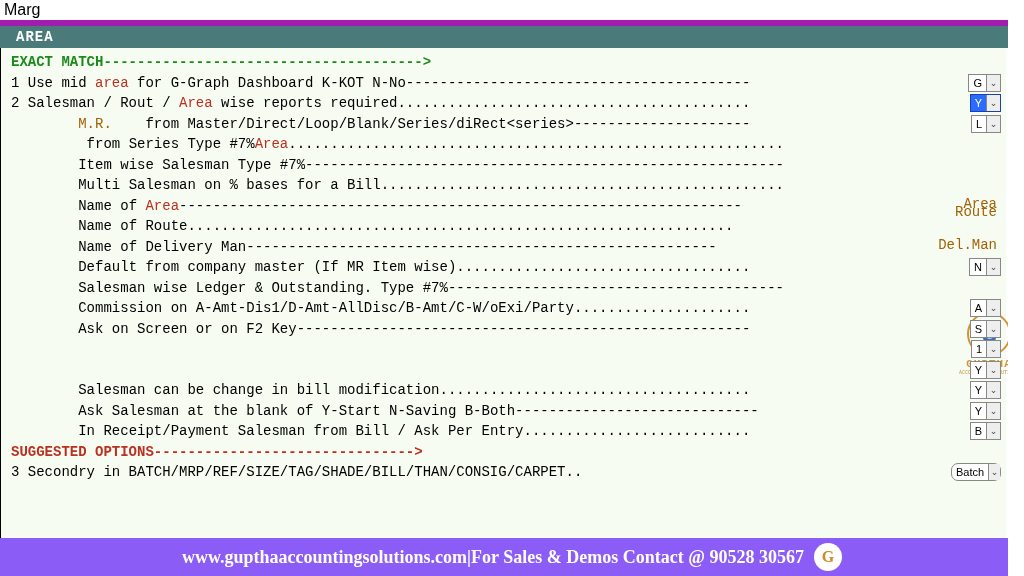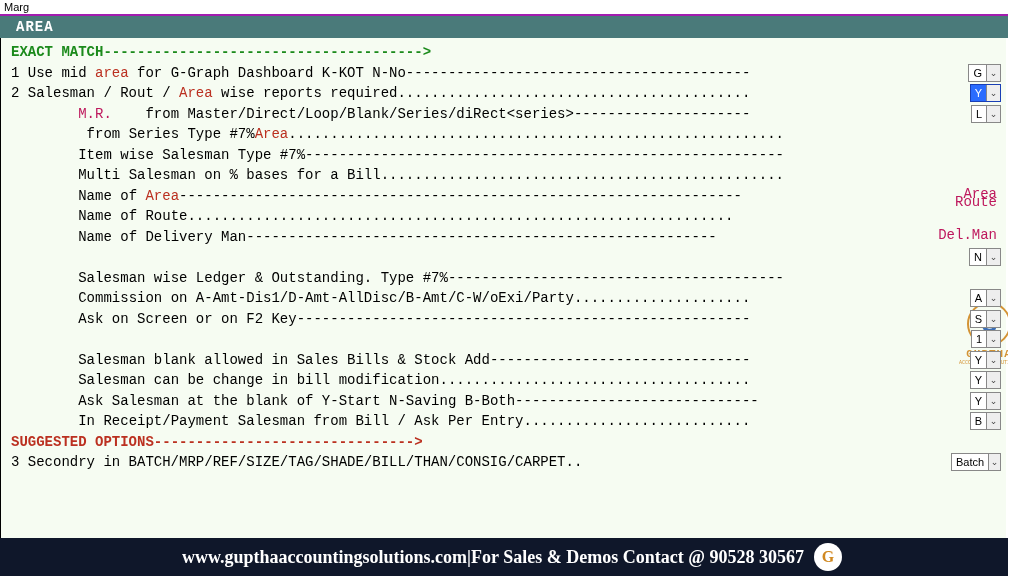--- a/index.html
+++ b/index.html
@@ -7,24 +7,24 @@
     font-family: "Courier New", monospace;
     font-size: 14px;
     background: #ffffff;
     width: 1024px;
     height: 576px;
     overflow: hidden;
     position: relative;
   }
   .title-bar {
     font-family: Arial, sans-serif;
-    font-size: 11px;
+    font-size: 16px;
     padding: 1px 4px;
     background: #fff;
-    border-bottom: 2px solid #a21caf;
+    border-bottom: 6px solid #a21caf;
   }
   .header-bar {
     background: #4a7a7a;
     color: #fff;
     padding: 3px 16px;
     font-family: "Courier New", monospace;
     font-size: 14px;
     font-weight: bold;
     letter-spacing: 1px;
   }
@@ -41,21 +41,21 @@
     white-space: pre;
     line-height: 20.5px;
     display: flex;
     align-items: flex-start;
   }
   .line-num { width: 2ch; display: inline-block; }
   .lead { white-space: pre; display: inline-block; }
   .txt { white-space: pre; }
   .red { color: #bb3020; }
   .green { color: #1b8a1b; font-weight: bold; }
-  .blue { color: #be185d; }
+  .blue { color: #a16207; }
   .section-title { font-weight: bold; }
   .sel {
     display: inline-flex;
     align-items: center;
     border: 1px solid #888;
     background: #fff;
     height: 18px;
     font-family: Arial, sans-serif;
     font-size: 11px;
     position: absolute;
@@ -104,21 +104,21 @@
   }
   .watermark .wm-sub {
     color: #d08820;
     font-size: 5px;
   }
   .footer {
     position: absolute;
     left: 0; bottom: 0;
     width: 1024px;
     height: 38px;
-    background: #0f172a;
+    background: #8b5cf6;
     color: #fff;
     display: flex;
     align-items: center;
     justify-content: center;
     font-family: Georgia, "Times New Roman", serif;
     font-size: 18px;
     font-weight: bold;
   }
   .footer .logo {
     width: 28px; height: 28px;
@@ -157,26 +157,26 @@
       <div class="line"><span class="green section-title">EXACT MATCH--------------------------------------&gt;</span></div>
       <div class="line"><span class="line-num">1   </span><span class="lead"></span><span class="txt">Use mid <span class="red">area</span> for G-Graph Dashboard K-KOT N-No-----------------------------------------</span></div>
       <div class="line"><span class="line-num">2   </span><span class="lead"></span><span class="txt">Salesman / Rout / <span class="red">Area</span> wise reports required..........................................</span></div>
       <div class="line"><span class="line-num">    </span><span class="lead">      </span><span class="txt"><span class="blue">M.R.</span>    from Master/Direct/Loop/Blank/Series/diRect&lt;series&gt;---------------------</span></div>
       <div class="line"><span class="line-num">    </span><span class="lead">      </span><span class="txt"> from Series Type #7%<span class="red">Area</span>...........................................................</span></div>
       <div class="line"><span class="line-num">    </span><span class="lead">      </span><span class="txt">Item wise Salesman Type #7%---------------------------------------------------------</span></div>
       <div class="line"><span class="line-num">    </span><span class="lead">      </span><span class="txt">Multi Salesman on % bases for a Bill................................................</span></div>
       <div class="line"><span class="line-num">    </span><span class="lead">      </span><span class="txt">Name of <span class="red">Area</span>-------------------------------------------------------------------</span></div>
       <div class="line"><span class="line-num">    </span><span class="lead">      </span><span class="txt">Name of Route.................................................................</span></div>
       <div class="line"><span class="line-num">    </span><span class="lead">      </span><span class="txt">Name of Delivery Man--------------------------------------------------------</span></div>
-      <div class="line"><span class="line-num">    </span><span class="lead">      </span></div>
+      <div class="line"><span class="line-num">    </span><span class="lead">      </span><span class="txt">Default from company master (If MR Item wise)...................................</span></div>
       <div class="line"><span class="line-num">    </span><span class="lead">      </span><span class="txt">Salesman wise Ledger &amp; Outstanding. Type #7%----------------------------------------</span></div>
       <div class="line"><span class="line-num">    </span><span class="lead">      </span><span class="txt">Commission on A-Amt-Dis1/D-Amt-AllDisc/B-Amt/C-W/oExi/Party.....................</span></div>
       <div class="line"><span class="line-num">    </span><span class="lead">      </span><span class="txt">Ask on Screen or on F2 Key------------------------------------------------------</span></div>
       <div class="line"><span class="line-num">    </span><span class="lead">      </span></div>
-      <div class="line"><span class="line-num">    </span><span class="lead">      </span><span class="txt">Salesman blank allowed in Sales Bills &amp; Stock Add-------------------------------</span></div>
+      <div class="line"><span class="line-num">    </span><span class="lead">      </span></div>
       <div class="line"><span class="line-num">    </span><span class="lead">      </span><span class="txt">Salesman can be change in bill modification.....................................</span></div>
       <div class="line"><span class="line-num">    </span><span class="lead">      </span><span class="txt">Ask Salesman at the blank of Y-Start N-Saving B-Both-----------------------------</span></div>
       <div class="line"><span class="line-num">    </span><span class="lead">      </span><span class="txt">In Receipt/Payment Salesman from Bill / Ask Per Entry...........................</span></div>
       <div class="line"><span class="red section-title">SUGGESTED OPTIONS-------------------------------&gt;</span></div>
       <div class="line"><span class="line-num">3   </span><span class="txt">Secondry in BATCH/MRP/REF/SIZE/TAG/SHADE/BILL/THAN/CONSIG/CARPET..</span></div>
     </div>
 
   <div class="watermark">
     <div class="icon">G</div>
     <div class="wm-text">GUPTHA</div>
@@ -222,21 +222,21 @@
       <span class="arr">⌄</span>
     </div>
     <div class="sel" style="top: 354px;">
       <span class="val">Y</span>
       <span class="arr">⌄</span>
     </div>
     <div class="sel" style="top: 374px;">
       <span class="val">B</span>
       <span class="arr">⌄</span>
     </div>
-    <div class="sel wide" style="top: 415px;">
+    <div class="sel wide" style="top: 415px; border-radius: 7px;">
       <span class="val">Batch</span>
       <span class="arr">⌄</span>
     </div>
   </div>
 
 <div class="footer">
   <span>www.gupthaaccountingsolutions.com</span>
   <span> | </span>
   <span>For Sales &amp; Demos Contact @ 90528 30567</span>
   <span class="logo">G</span>

